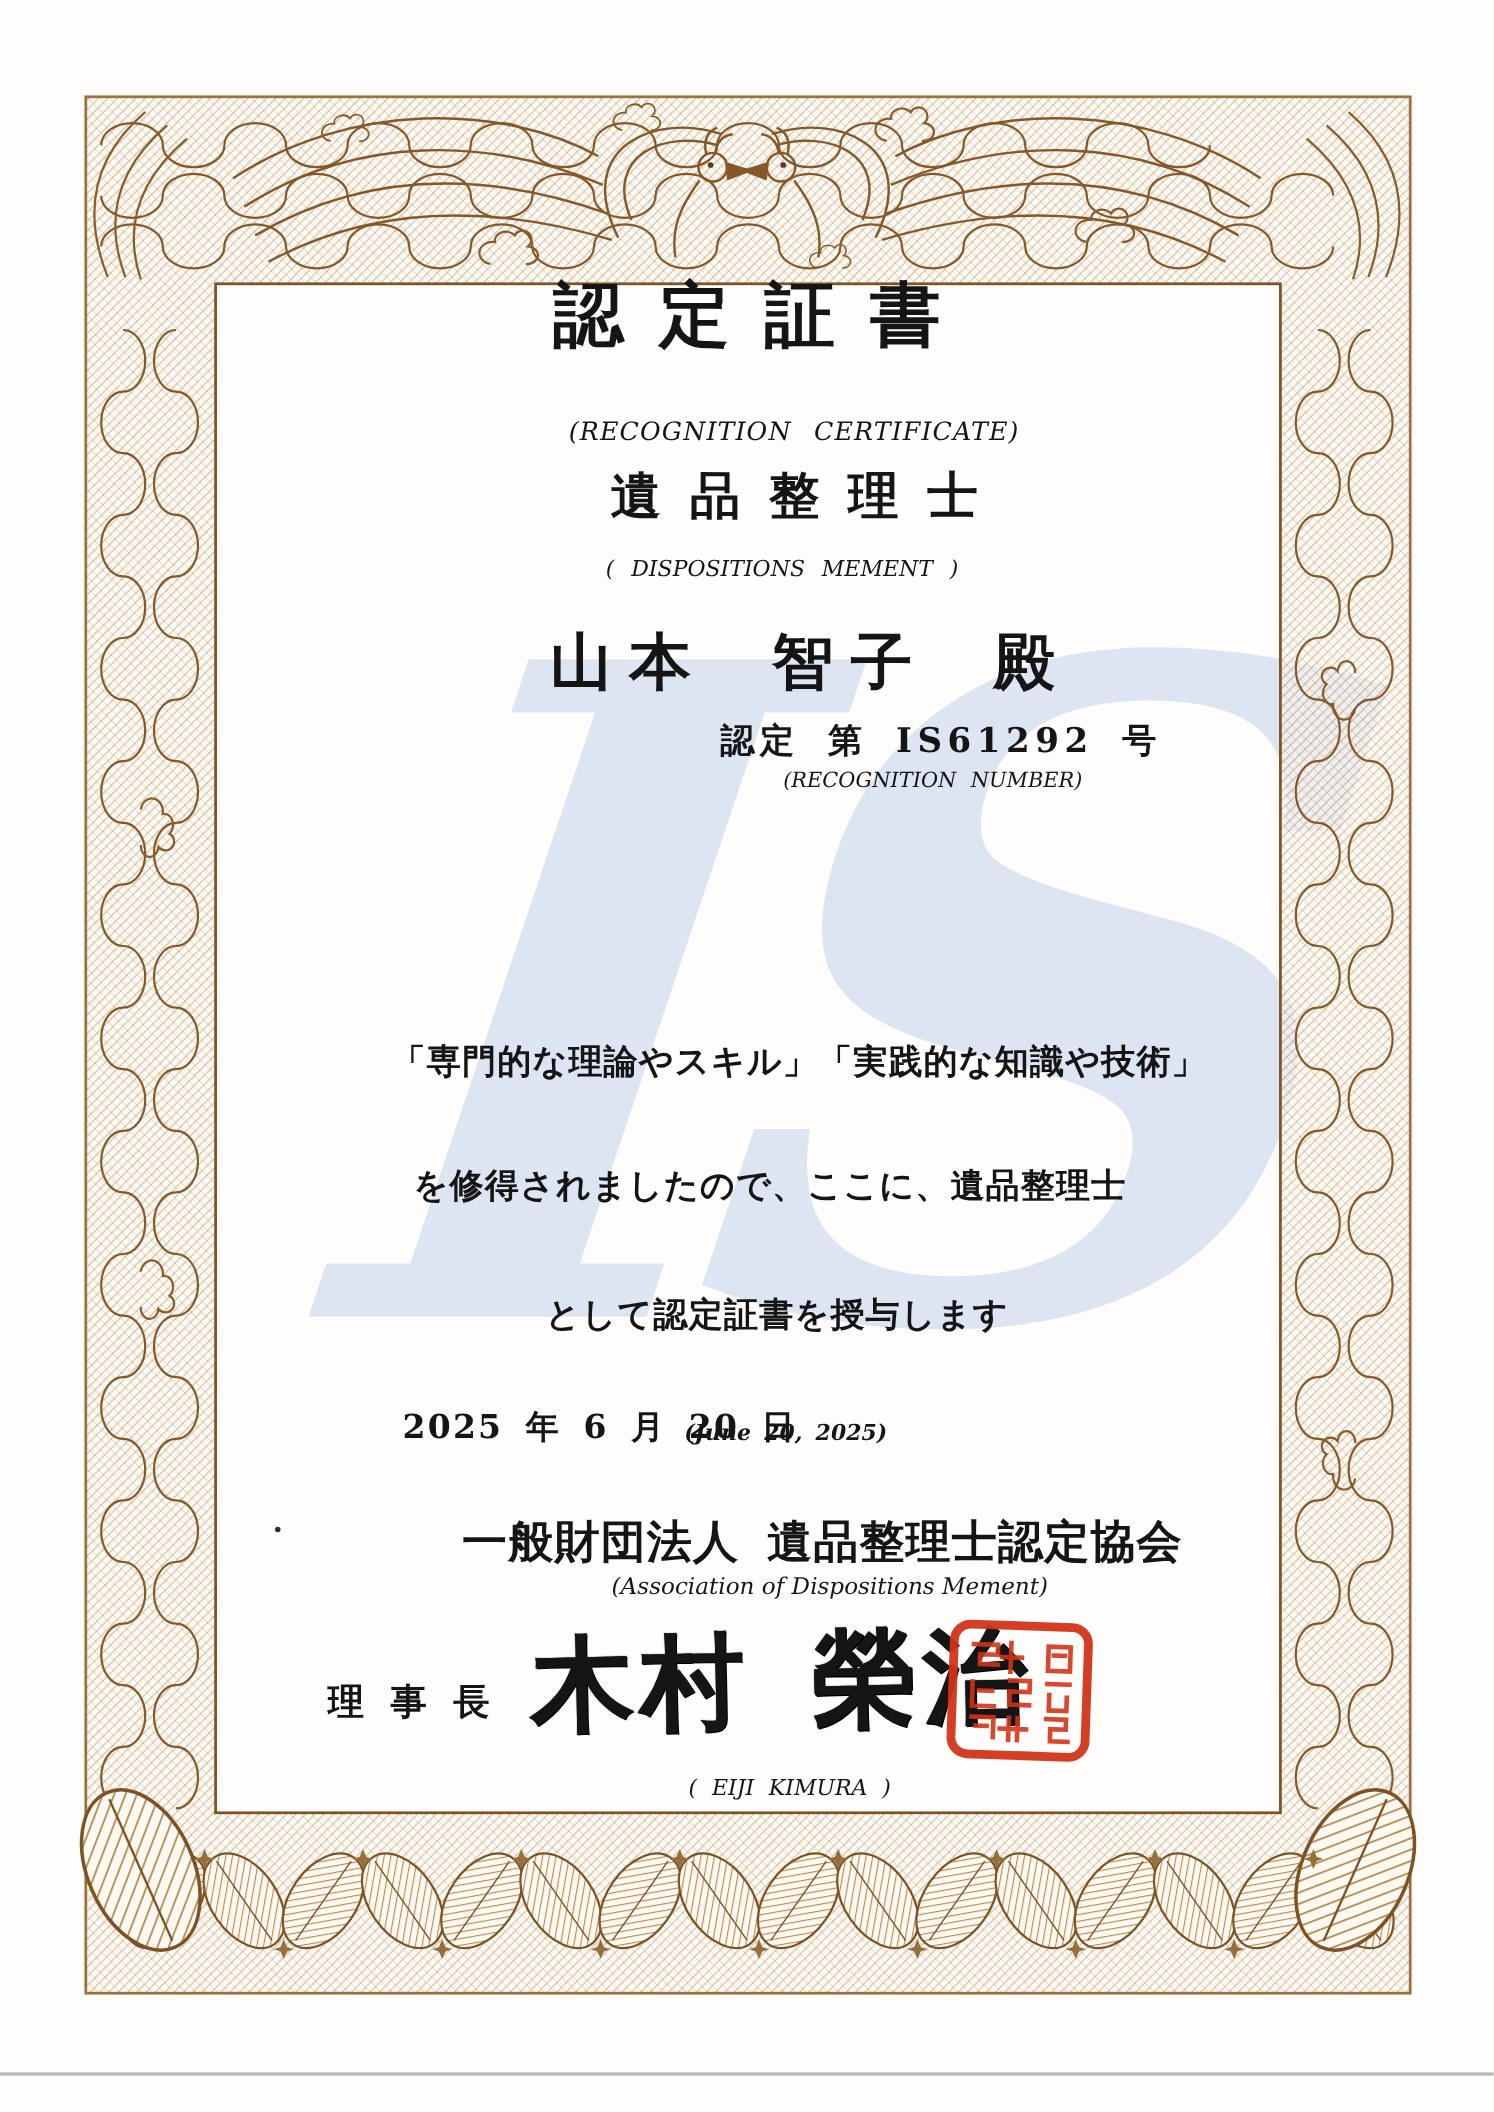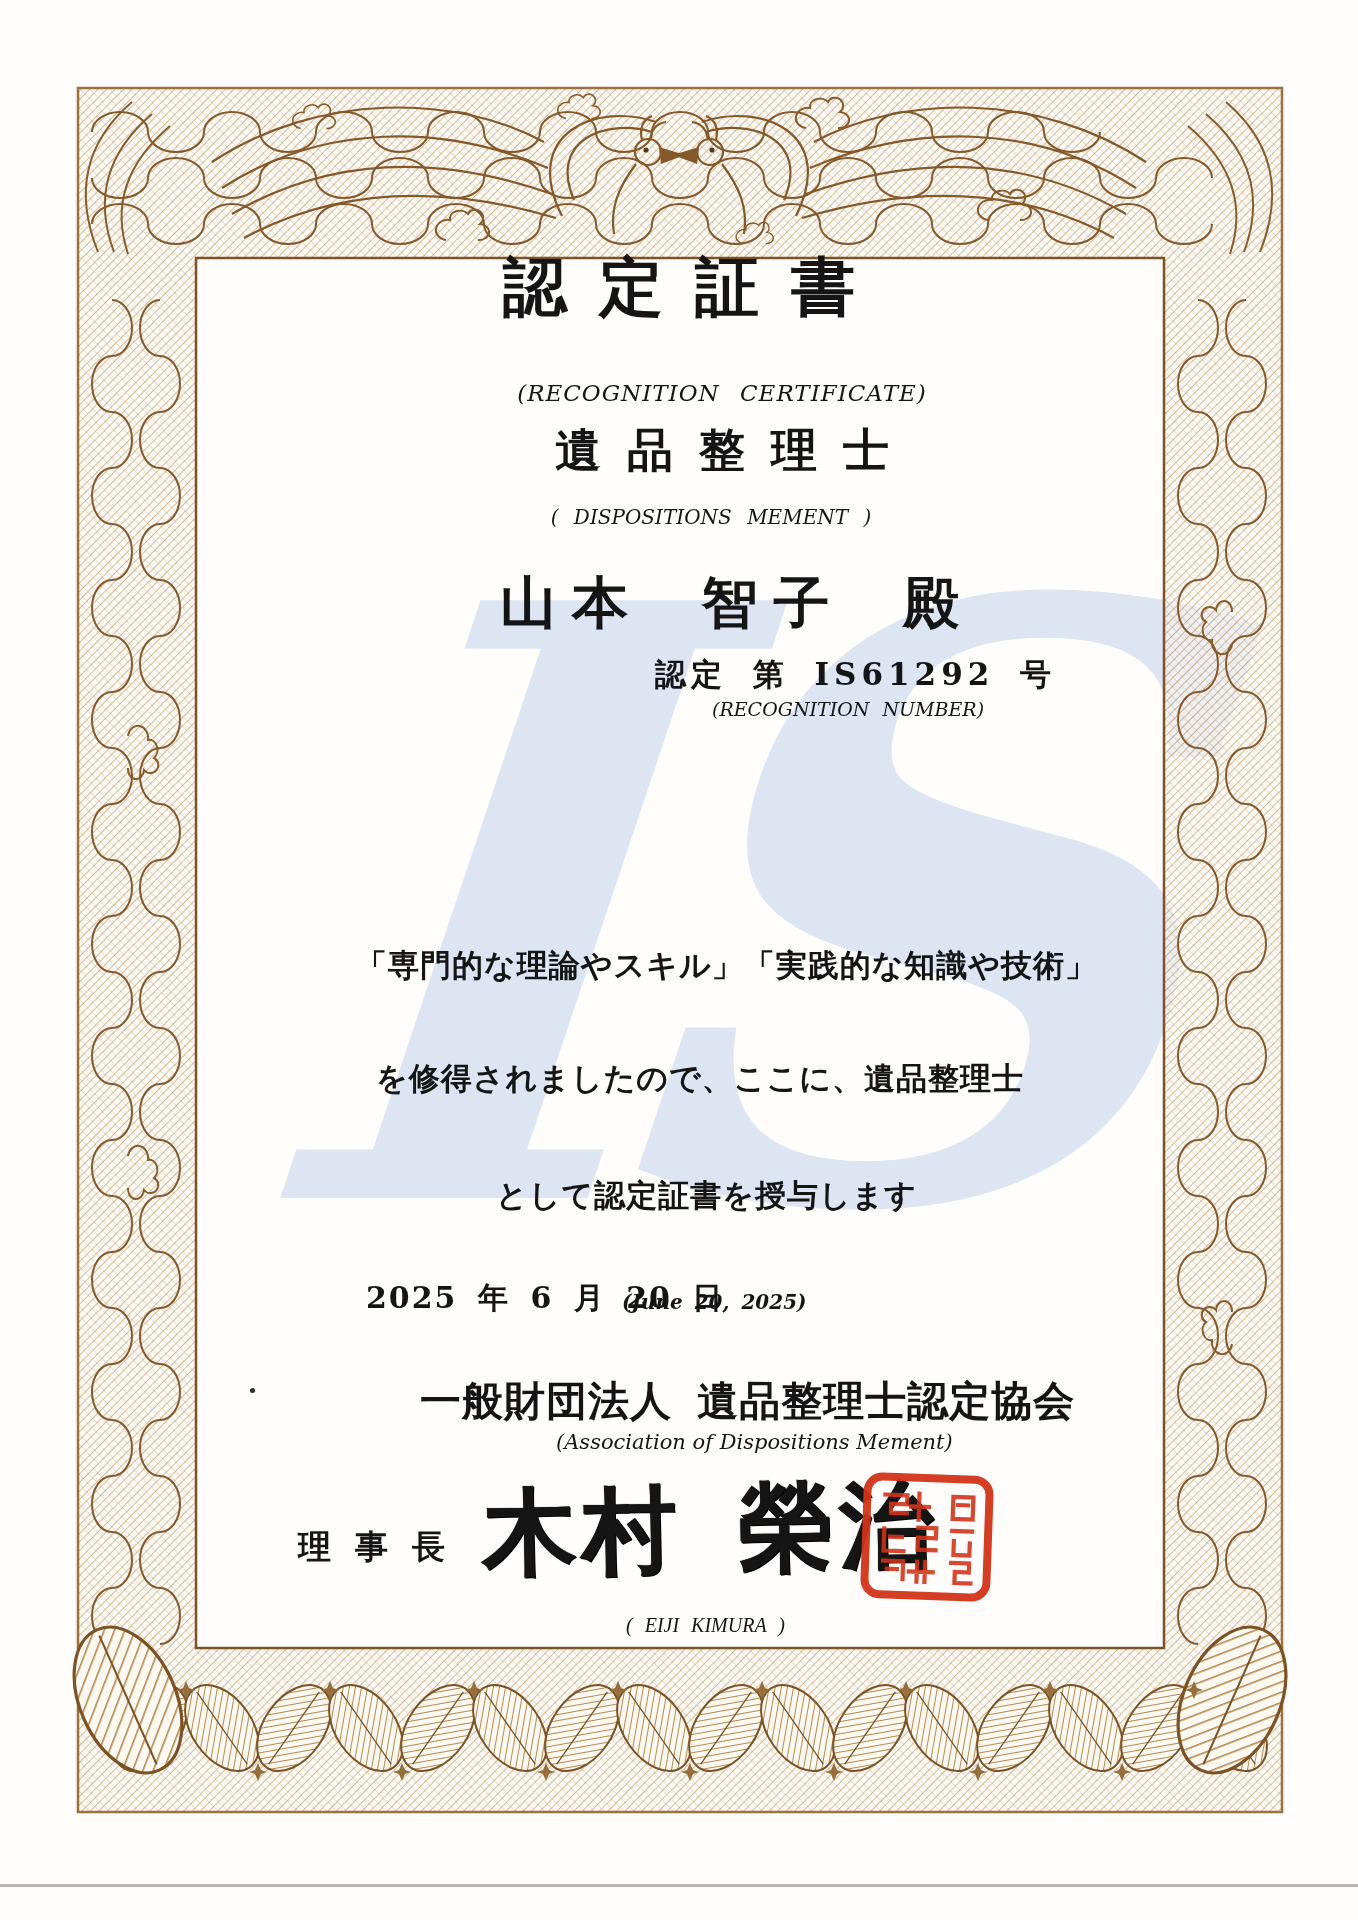--- a/index.html
+++ b/index.html
@@ -34,21 +34,21 @@
   .b4{left:496px;top:1178px;}
   .date{left:366px;top:1281px;font-size:30px;font-weight:600;letter-spacing:2px;word-spacing:8px;}
   .date-en{left:622px;top:1291px;font-size:20px;word-spacing:5px;font-weight:bold;}
   .org{left:420px;top:1378px;font-size:41px;font-weight:700;letter-spacing:1px;word-spacing:10px;}
   .org-en{left:556px;top:1430px;font-size:21px;}
   .signer-title{left:298px;top:1528px;font-size:33px;font-weight:600;letter-spacing:24px;}
   .signature{
     left:482px;top:1474px;font-size:94px;font-weight:700;letter-spacing:6px;word-spacing:18px;
     transform:rotate(-1.2deg);text-shadow:1px 1px 0 #000,0 0 1px #000;
   }
-  .sig-en{left:626px;top:1614px;font-size:20px;word-spacing:7px;font-family:Liberation Serif, serif;}
+  .sig-en{left:626px;top:1614px;font-size:20px;word-spacing:7px;}
   .seal{position:absolute;left:860px;top:1472px;z-index:4;transform:rotate(2deg);opacity:.94;}
   .ink-dot{position:absolute;left:250px;top:1388px;width:5px;height:5px;border-radius:50%;background:#2e2b28;z-index:3;}
   .scan-line{position:absolute;left:0;top:1884px;width:100%;height:3px;background:#b7b6b2;z-index:5;}
 </style>
 </head>
 <body>
 
 <div class="page">
 
   <div class="watermark">IS</div>

